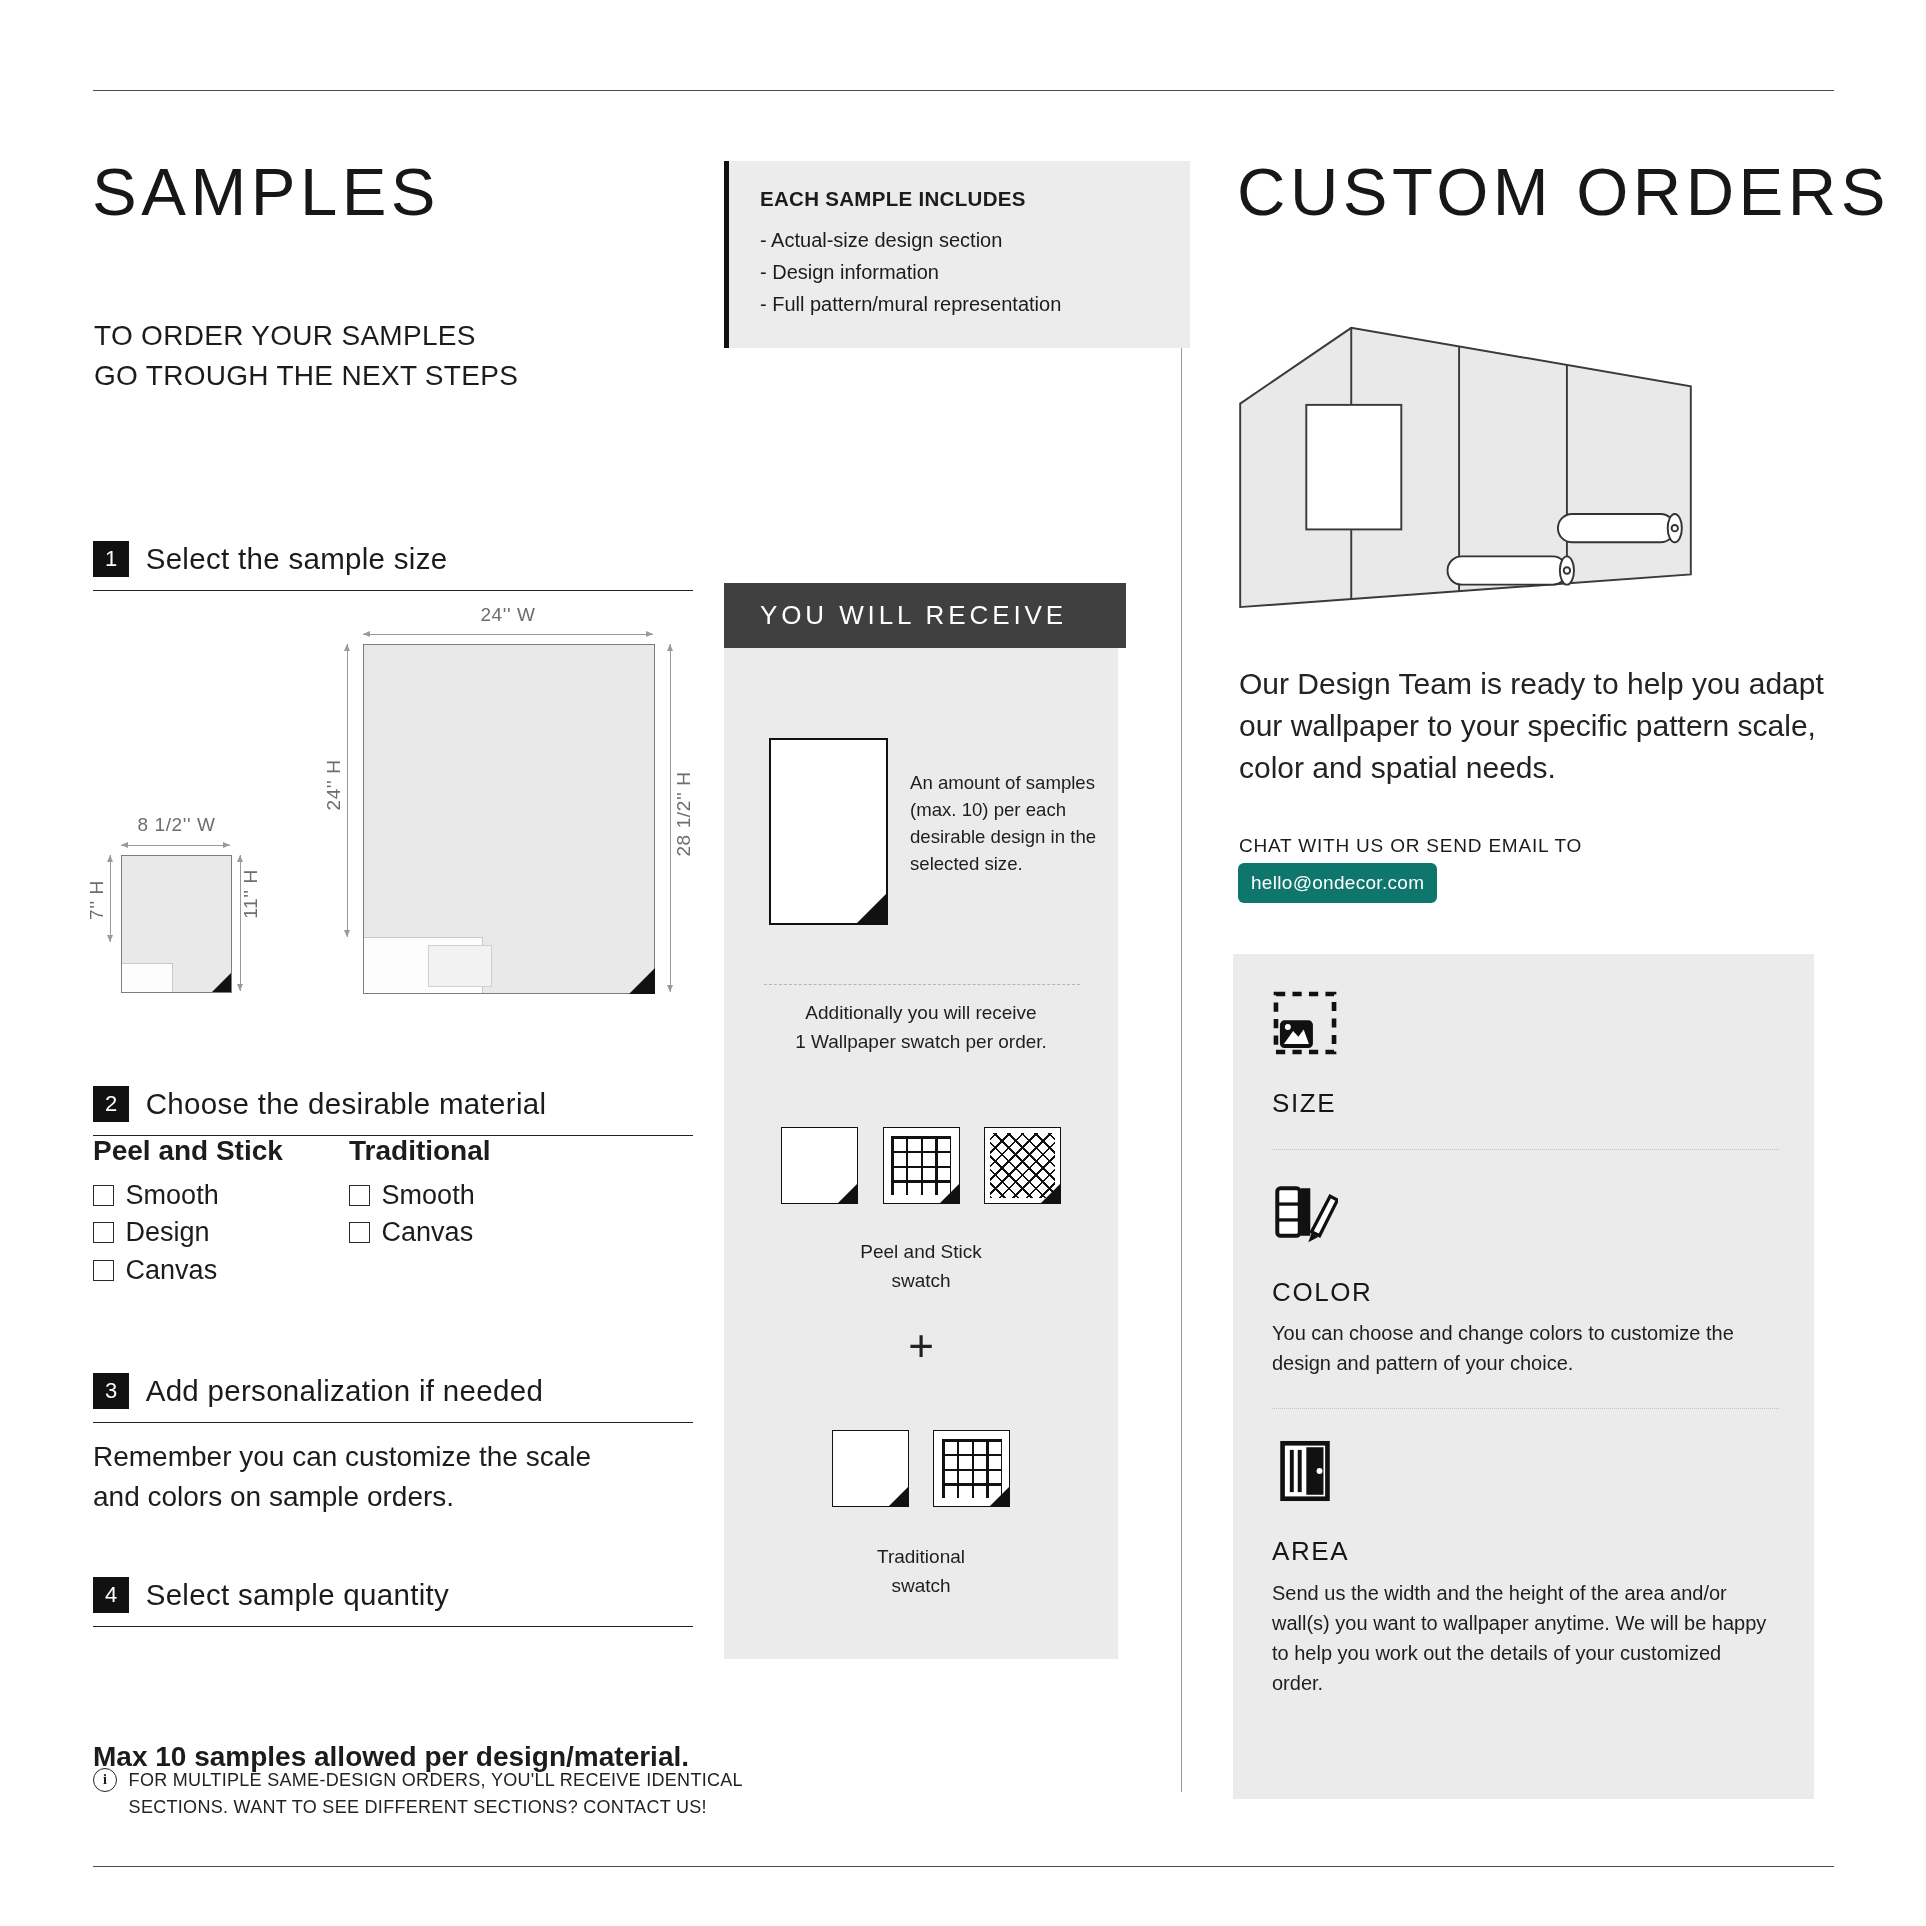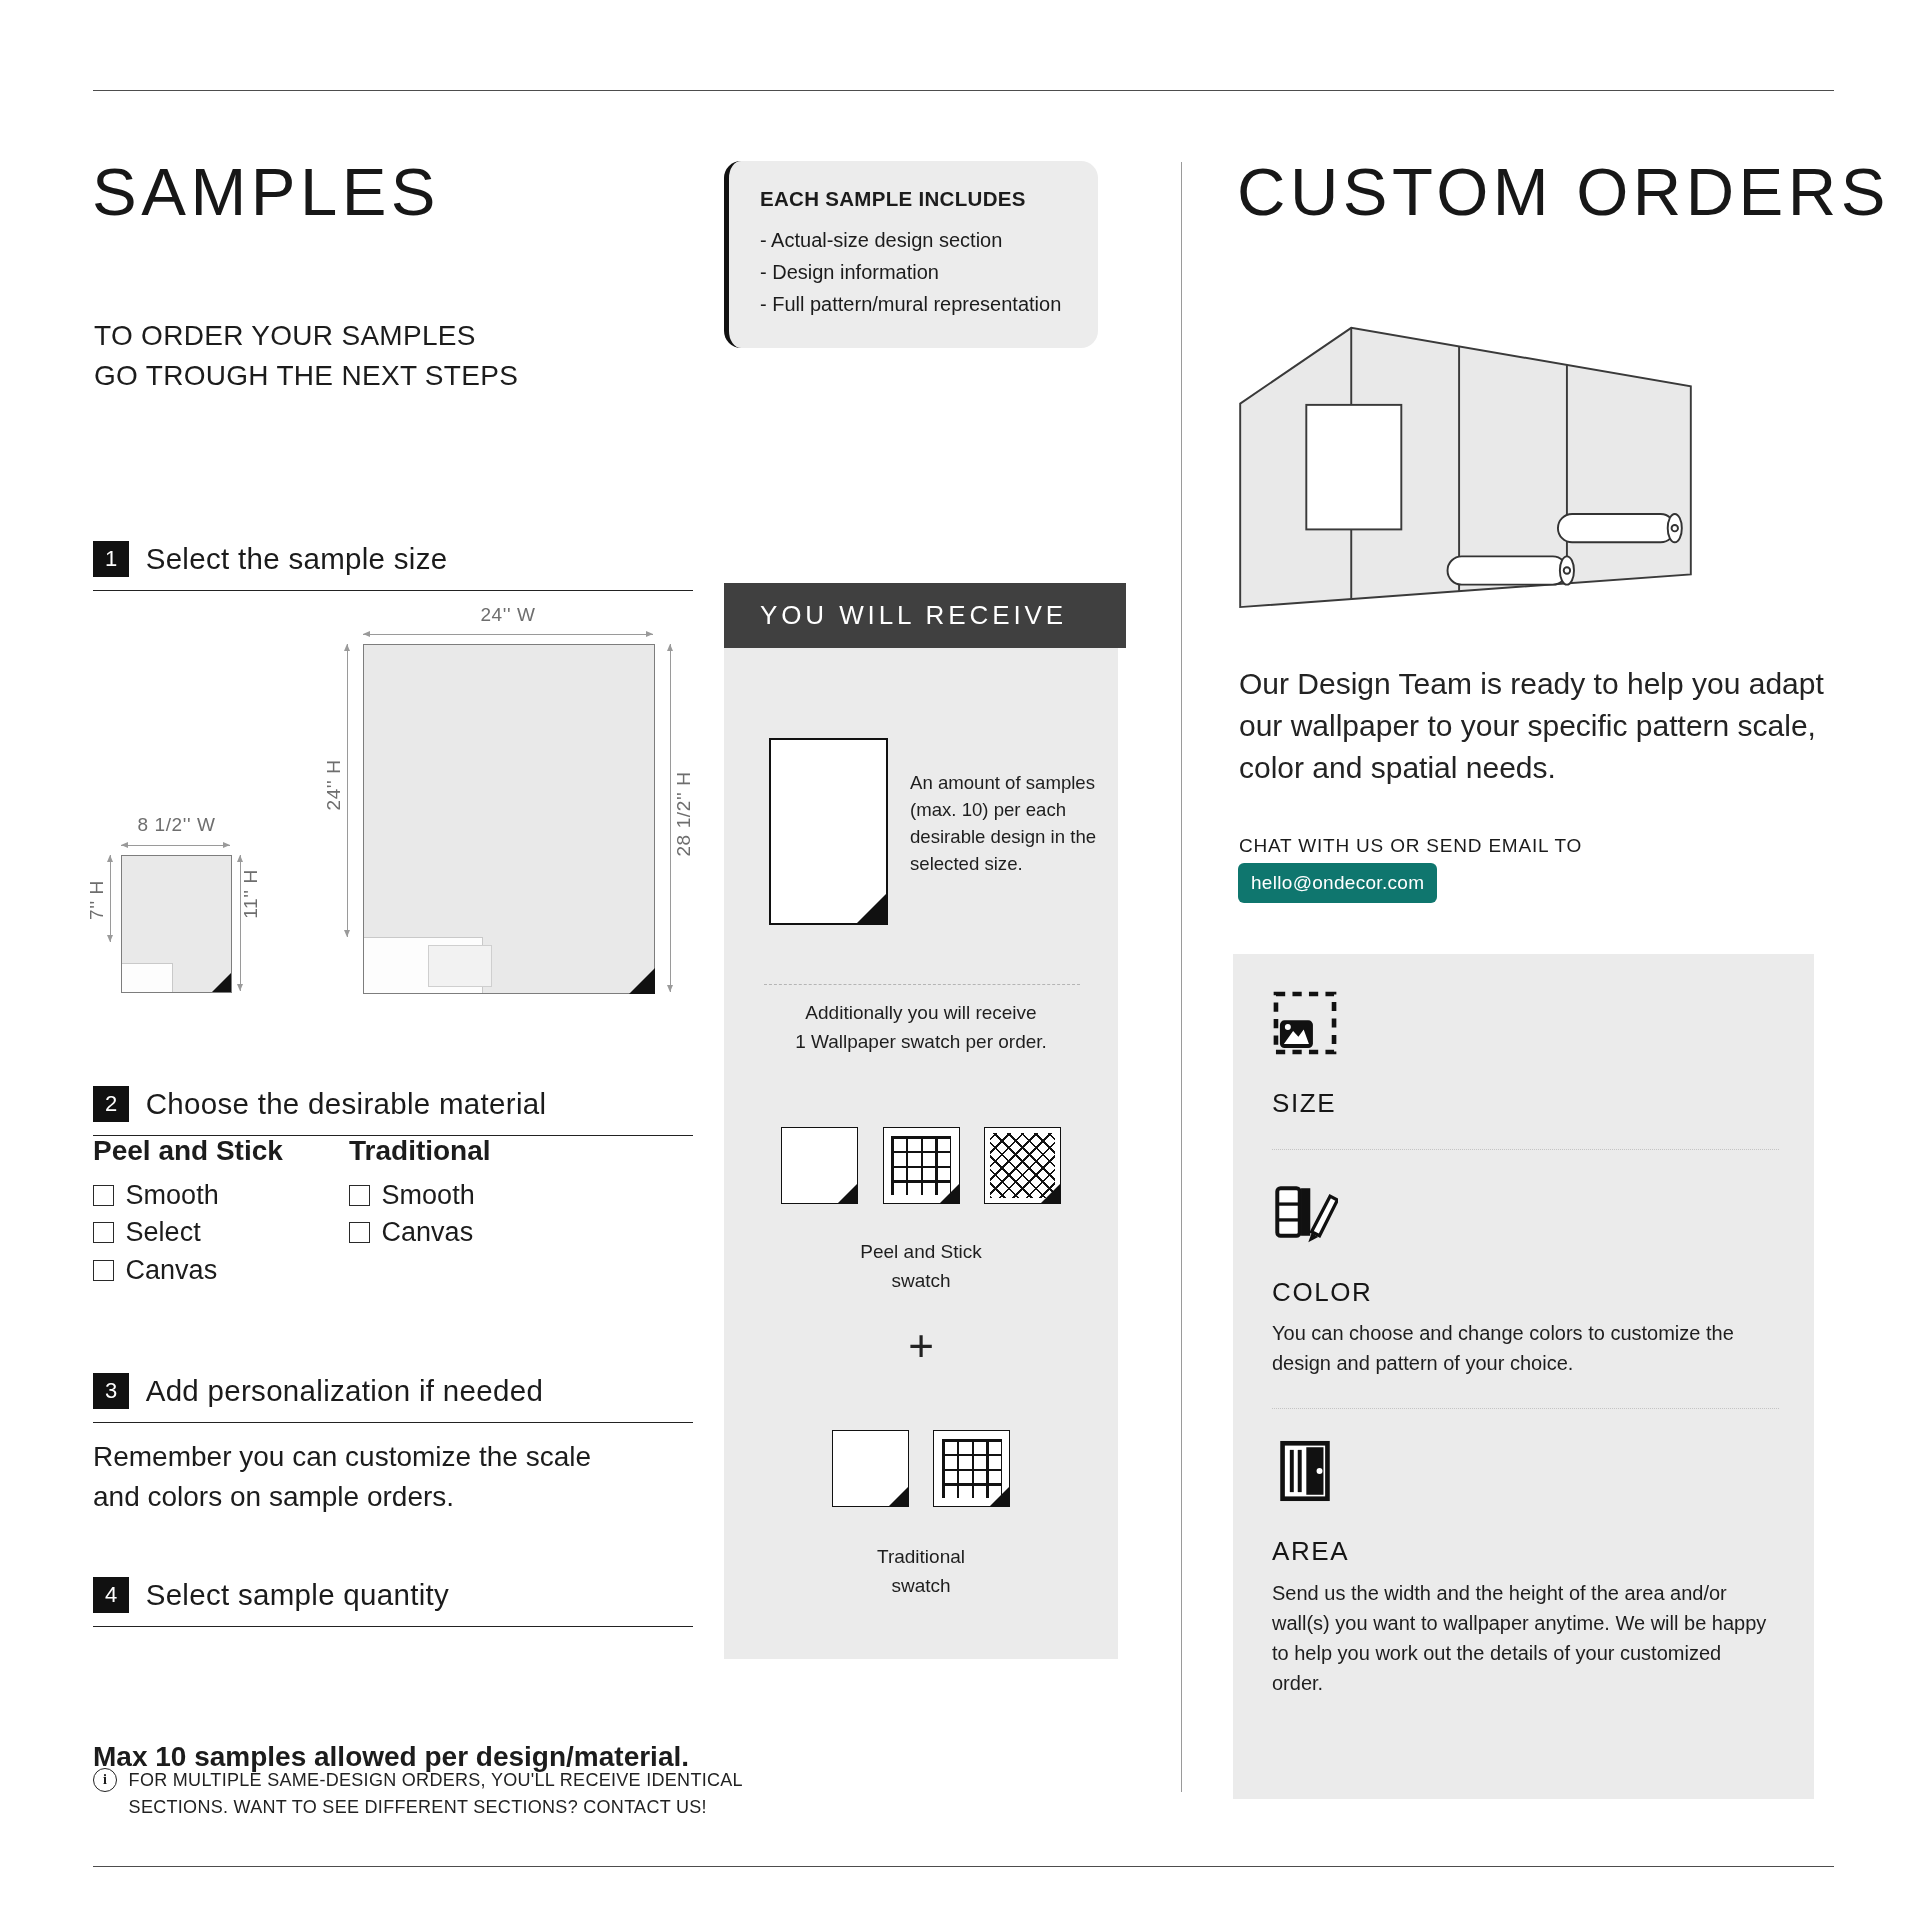--- a/index.html
+++ b/index.html
@@ -7,22 +7,22 @@
         font-family:"Liberation Sans", sans-serif;color:#1c1c1c;overflow:hidden;}
   .abs{position:absolute;}
 
   .hr{position:absolute;height:0;border-top:1.3px solid #4d4d4d;}
   .vr{position:absolute;width:0;border-left:1.3px solid #9a9a9a;}
 
   .big-title{position:absolute;font-size:67px;font-weight:500;letter-spacing:4.5px;color:#171717;white-space:nowrap;}
 
   .intro{position:absolute;font-size:28px;line-height:1.42;letter-spacing:0.3px;color:#1c1c1c;}
 
-  .includes-box{position:absolute;left:724px;top:161px;width:374px;box-sizing:border-box;
-    background:#ececec;border-left:5.8px solid #111;padding:26px 28px 28px 31px;border-radius:17px;}
+  .includes-box{position:absolute;left:724px;top:161px;width:466px;box-sizing:border-box;
+    background:#ececec;border-left:5.8px solid #111;padding:26px 28px 28px 31px;}
   .includes-title{font-size:20.5px;font-weight:bold;letter-spacing:0.3px;margin-bottom:13px;}
   .includes-item{font-size:20px;line-height:1.6;padding-left:14px;text-indent:-14px;}
 
   .step-head{position:absolute;left:93px;width:600px;display:flex;align-items:center;gap:16.7px;
     border-bottom:1.9px solid #222;padding-bottom:13px;}
   .step-num{width:36px;height:36px;background:#111;color:#fff;display:flex;align-items:center;
     justify-content:center;font-size:22px;flex:0 0 auto;}
   .step-label{font-size:29.5px;letter-spacing:0.3px;color:#1b1b1b;}
 
   .dim-h{position:absolute;height:0;border-top:1.3px solid #9a9a9a;}
@@ -148,21 +148,21 @@
 
   <div class="mat-title" style="left:93px;top:1135px;">Peel and Stick</div>
   <div class="mat-title" style="left:349px;top:1135px;">Traditional</div>
 
   <div class="cb-row" style="left:93px;top:1180px;">
     <span class="cb"></span>
     <span>Smooth</span>
   </div>
   <div class="cb-row" style="left:93px;top:1217px;">
     <span class="cb"></span>
-    <span>Select</span>
+    <span>Design</span>
   </div>
   <div class="cb-row" style="left:93px;top:1255px;">
     <span class="cb"></span>
     <span>Canvas</span>
   </div>
   <div class="cb-row" style="left:349px;top:1180px;">
     <span class="cb"></span>
     <span>Smooth</span>
   </div>
   <div class="cb-row" style="left:349px;top:1217px;">

